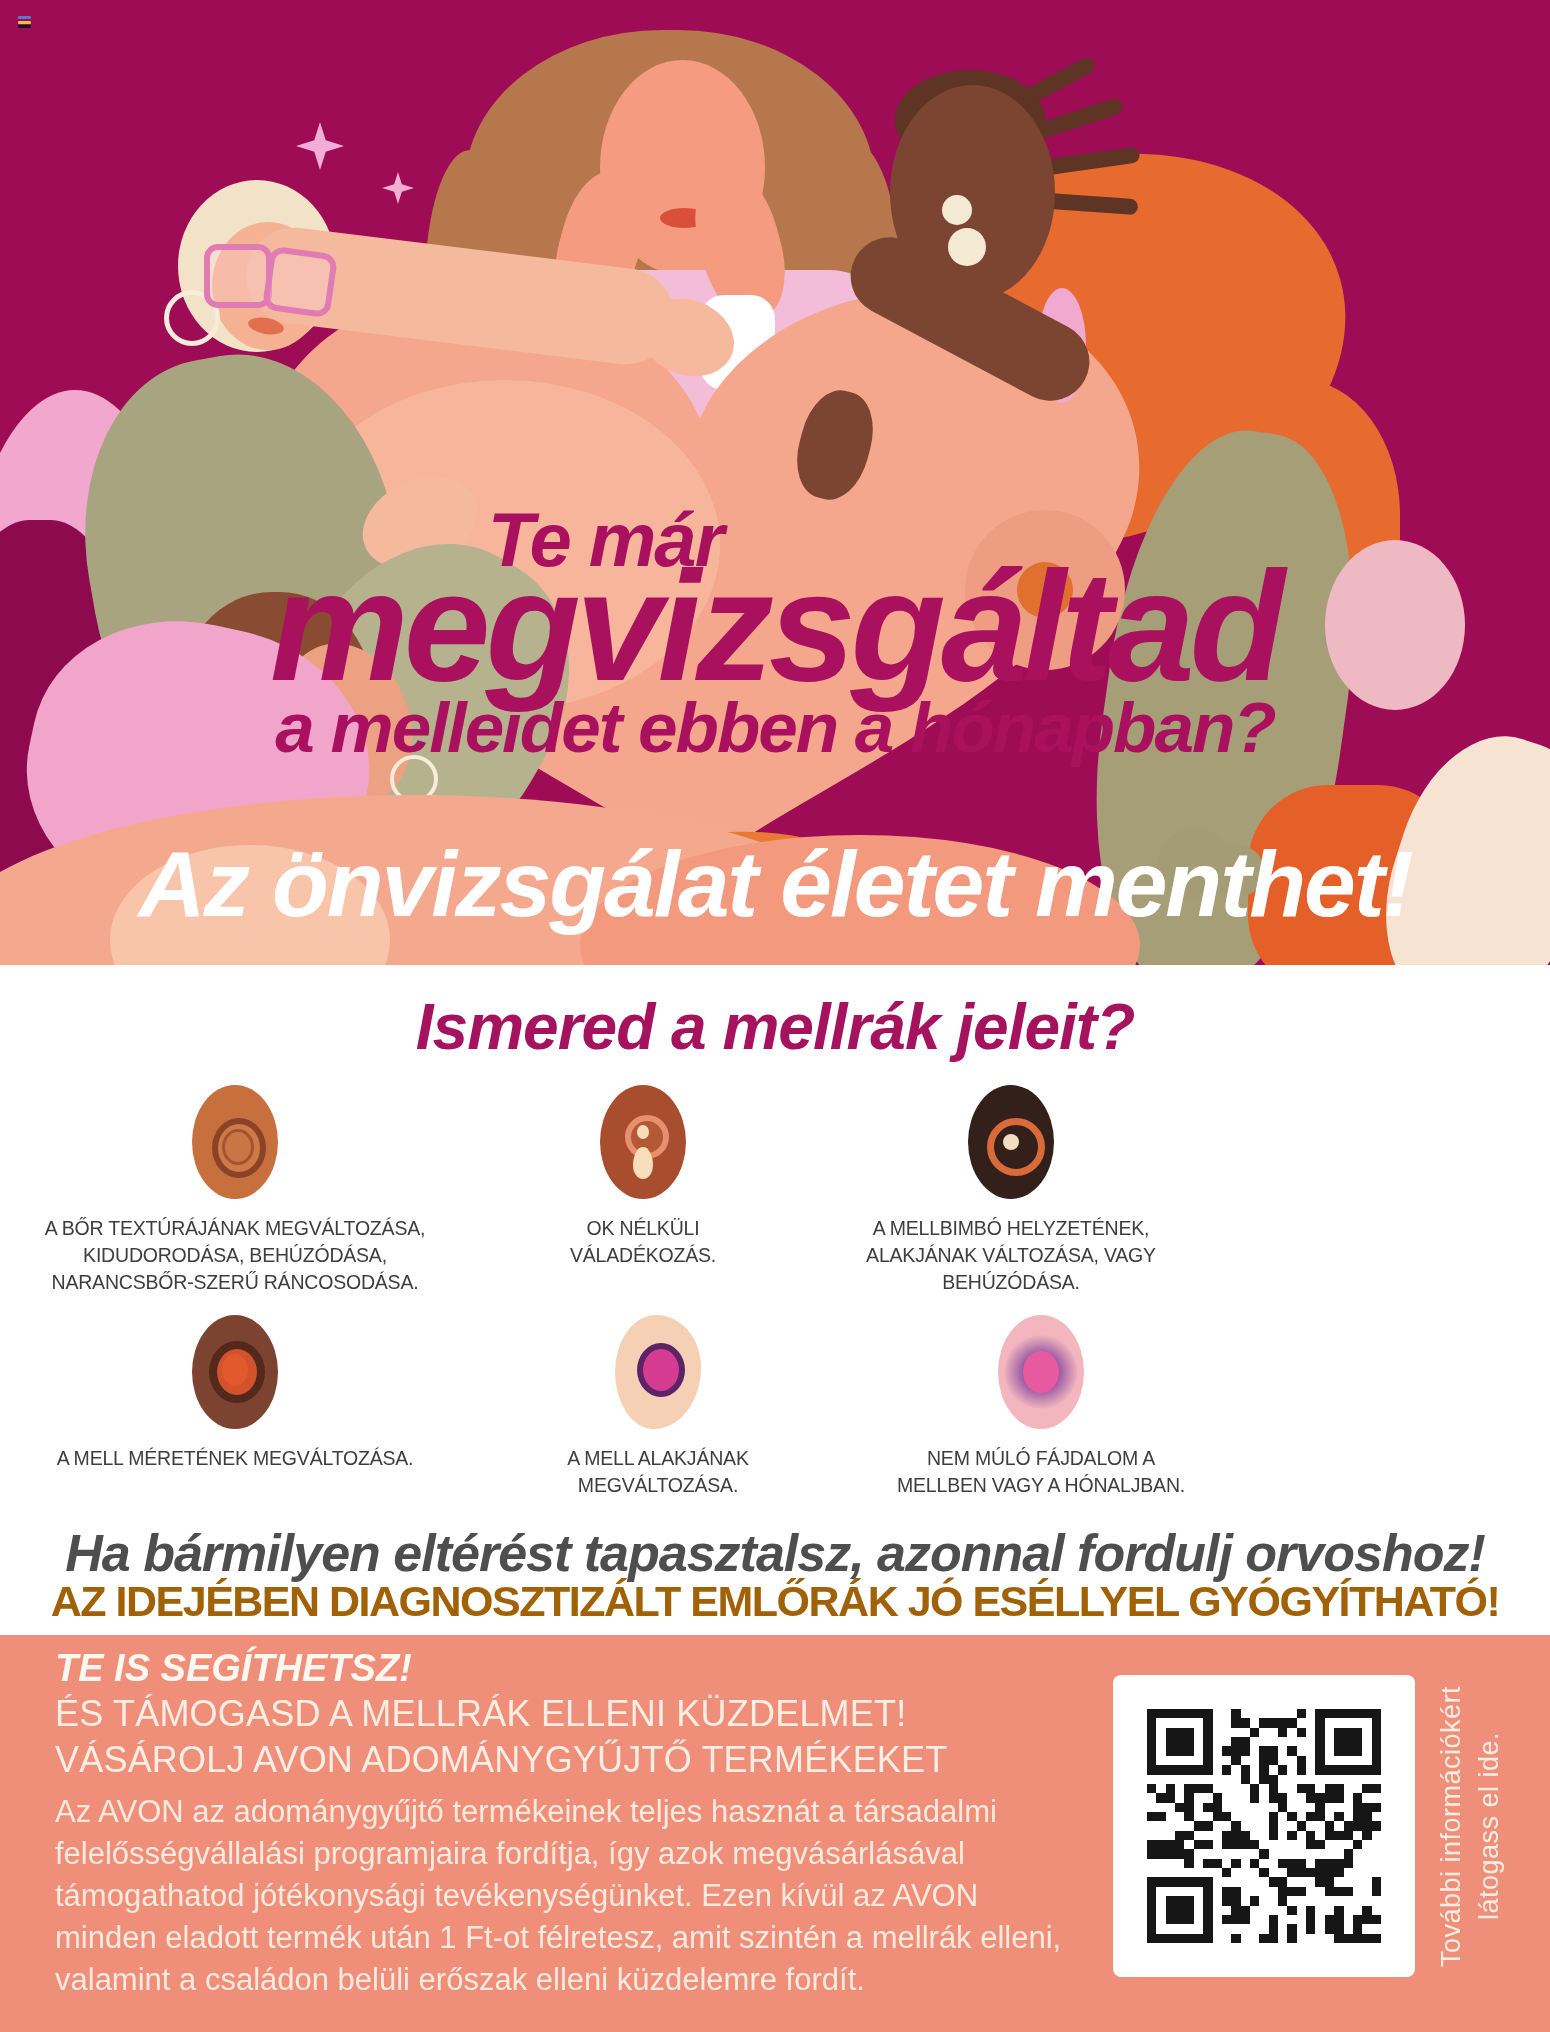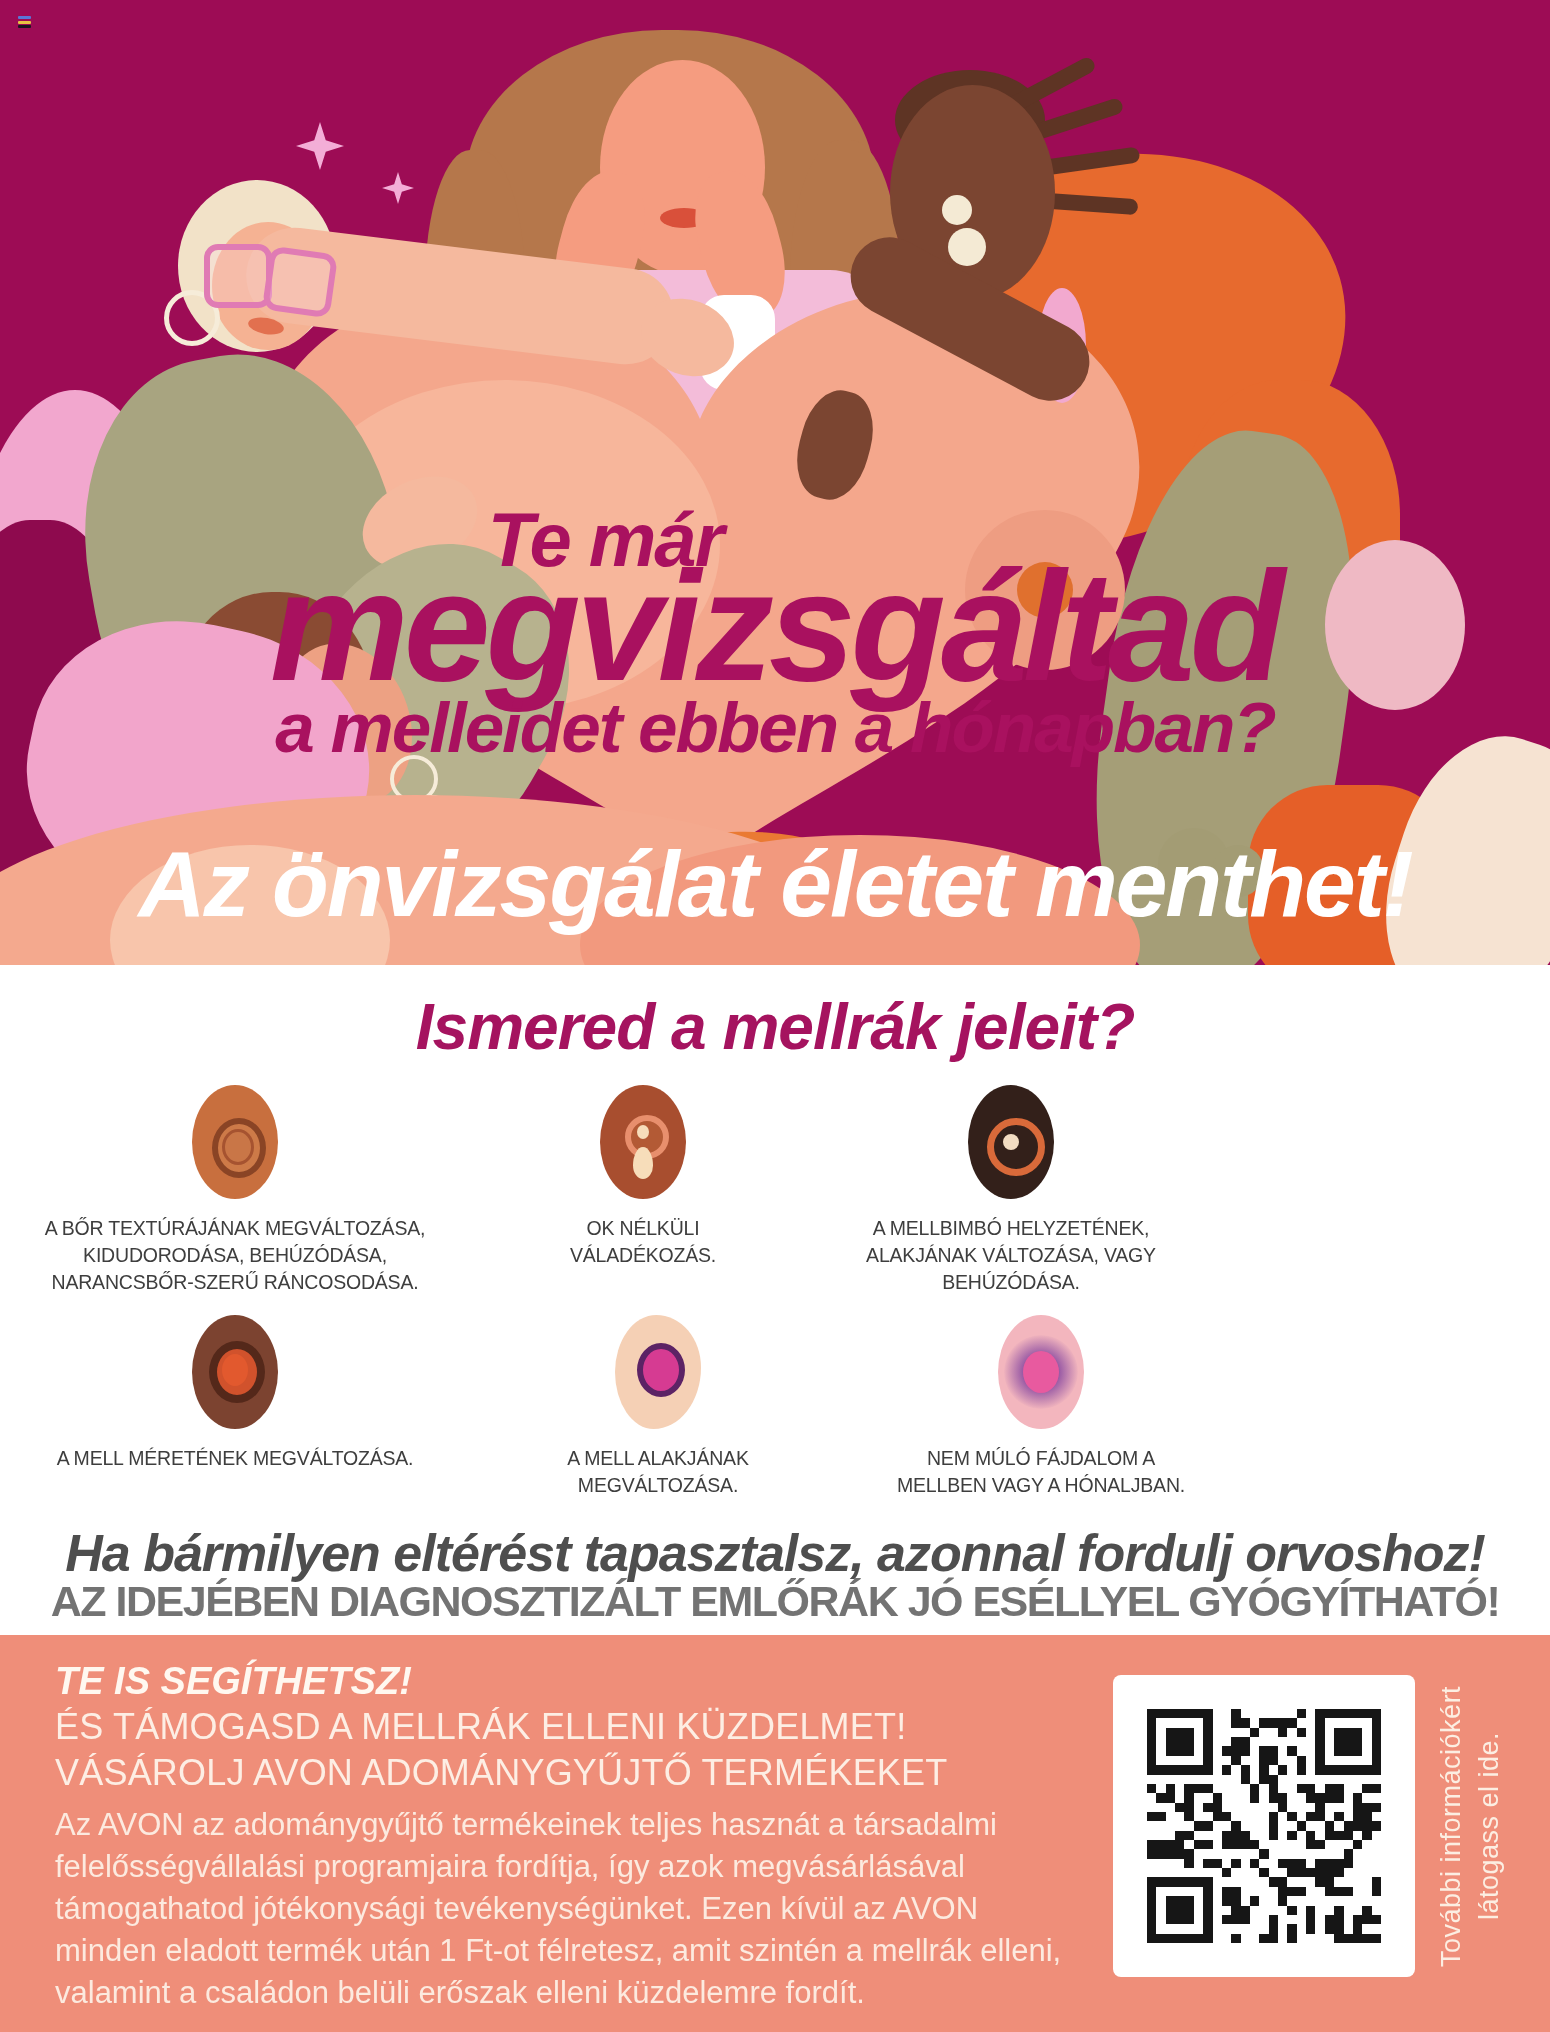--- a/index.html
+++ b/index.html
@@ -67,25 +67,25 @@
   .i7 .b2{left:50px;top:32px;width:16px;height:18px;background:#5c2366;}
   .i7 .b3{left:54px;top:56px;width:8px;height:8px;background:#8c2d76;}
   .i8{background:#f3b6be;}
   .i8 .glow{left:6px;top:20px;width:74px;height:74px;
     background:radial-gradient(circle,#7a3f8f 0%,#9a5ba5 35%,rgba(154,91,165,0) 72%);}
   .i8 .nip{left:25px;top:36px;width:36px;height:42px;background:#e85a9f;}
 
   .warning1{position:absolute;top:558px;left:0;width:1550px;text-align:center;
     color:#4e4e4e;font-size:52px;font-weight:bold;font-style:italic;letter-spacing:-1px;}
   .warning2{position:absolute;top:612px;left:0;width:1550px;text-align:center;
-    color:#737373;font-size:43px;font-weight:bold;letter-spacing:-1.5px;}
+    color:#a16207;font-size:43px;font-weight:bold;letter-spacing:-1.5px;}
 
   
   .footer{position:absolute;left:0;top:1635px;width:1550px;height:397px;background:#ef8e79;}
-  .footer-text{position:absolute;left:55px;top:23px;width:1020px;color:#fdeee4;}
+  .footer-text{position:absolute;left:55px;top:10px;width:1020px;color:#fdeee4;}
   .f-heading{font-size:38px;line-height:46px;font-weight:bold;font-style:italic;color:#fff8f0;}
   .f-sub{font-size:36px;line-height:46px;font-weight:500;letter-spacing:0.2px;}
   .f-body{margin-top:8px;font-size:31px;line-height:42px;width:1015px;color:#fceadf;}
   .qr-box{position:absolute;left:1113px;top:40px;width:302px;height:302px;background:#ffffff;border-radius:8px;}
   .qr-box svg{position:absolute;left:34px;top:34px;width:234px;height:234px;shape-rendering:crispEdges;}
   .qr-note{position:absolute;left:1432px;top:40px;height:302px;width:84px;
     writing-mode:vertical-rl;transform:rotate(180deg);
     color:#fceee2;font-size:27px;line-height:38px;text-align:center;letter-spacing:0.5px;}
 </style>
 </head>

